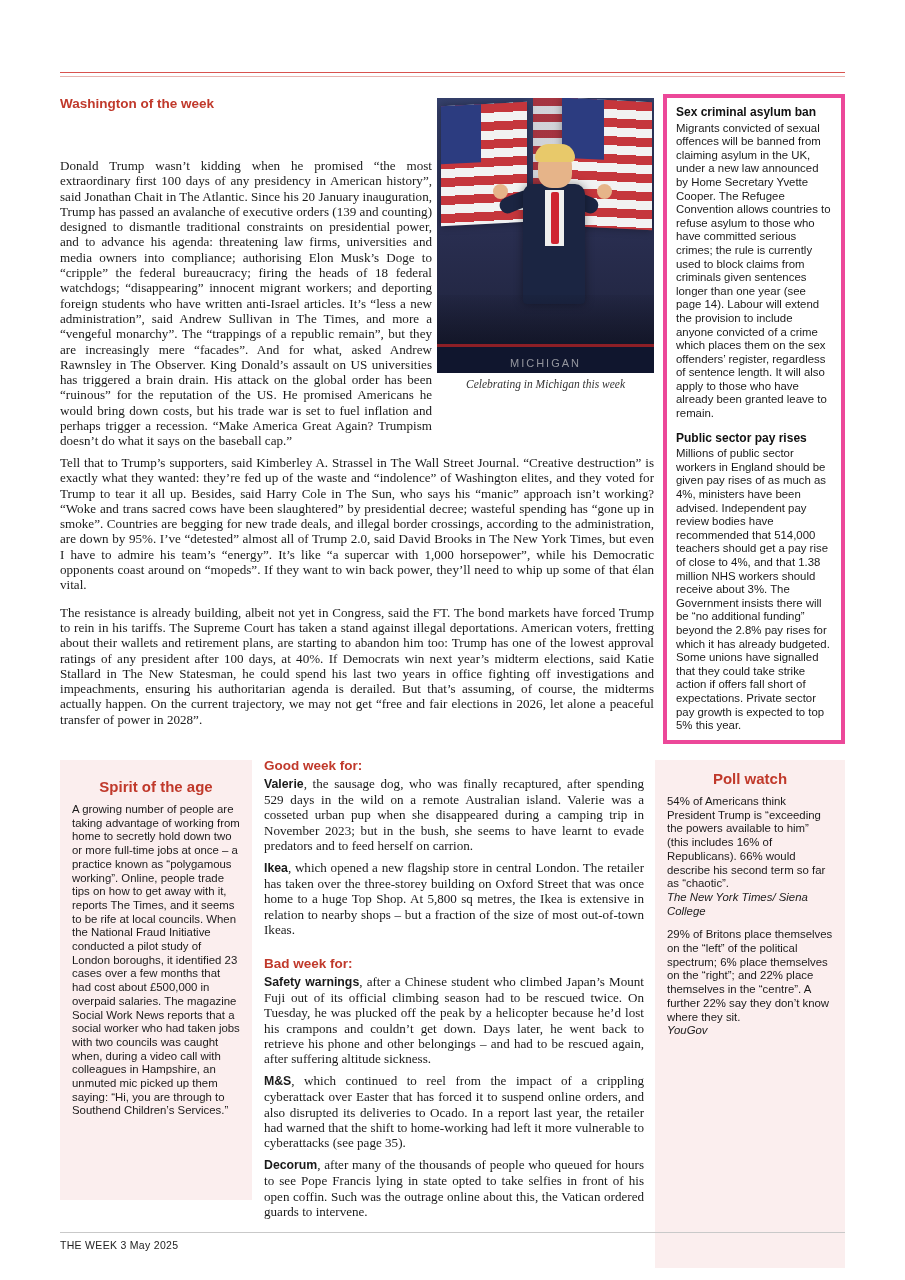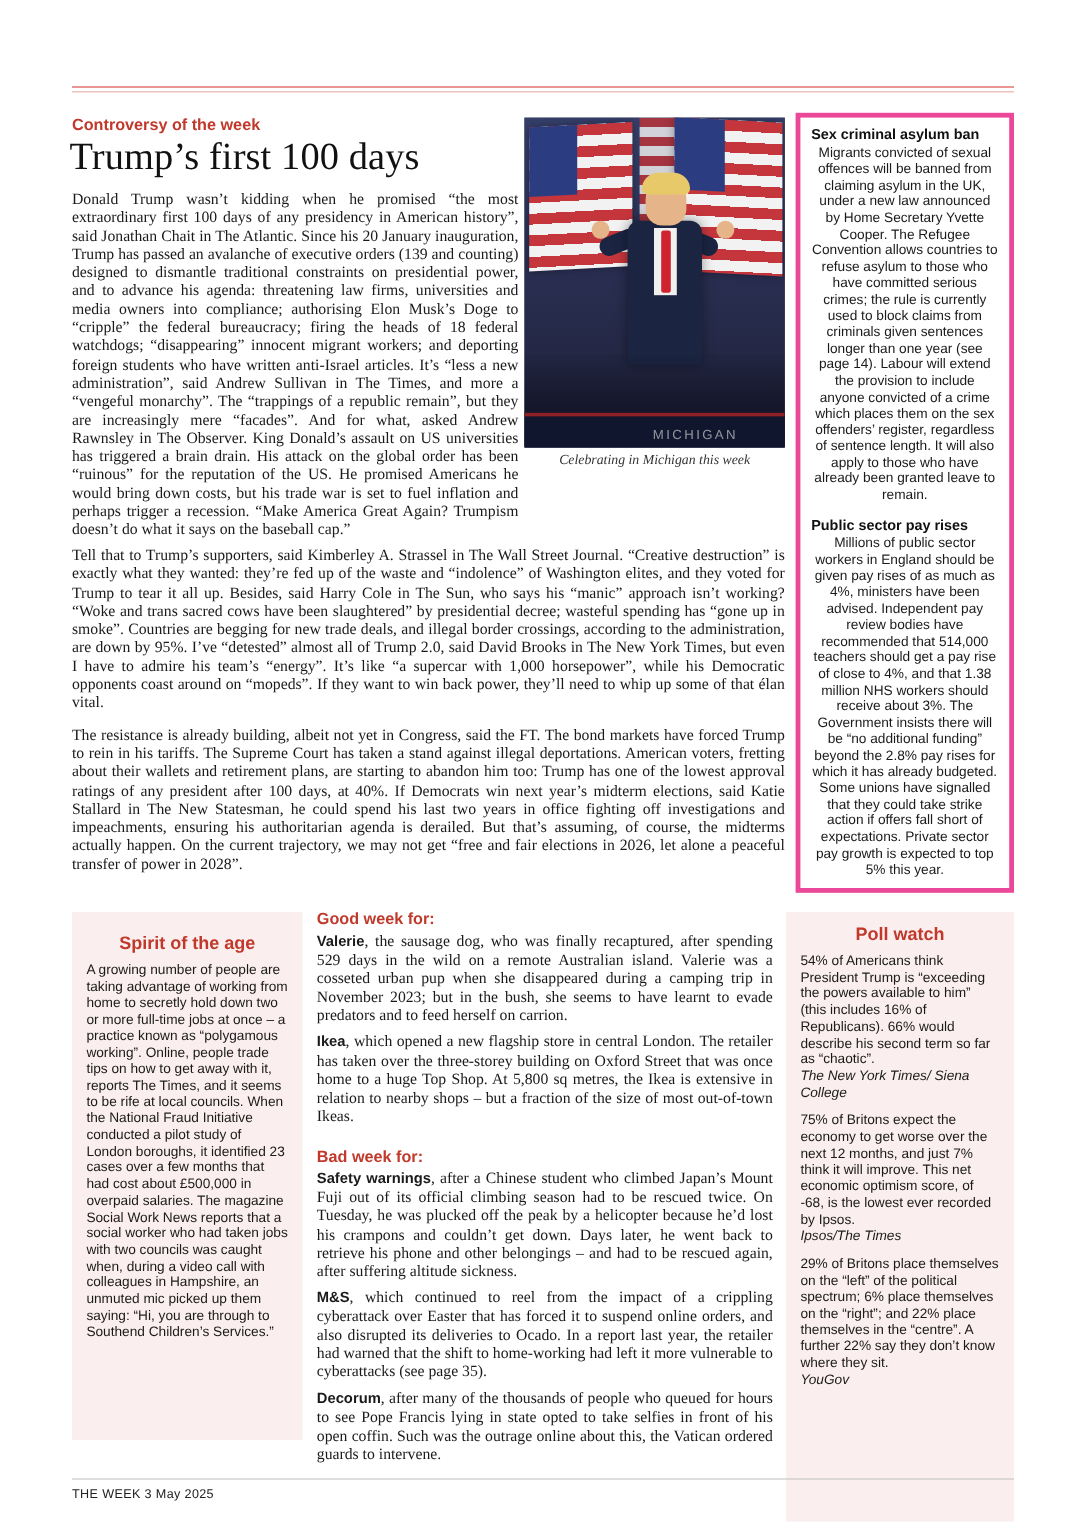--- a/index.html
+++ b/index.html
@@ -85,21 +85,21 @@
   .flagMid { position:absolute; left:96px; top:0px; width:34px; height:96px;
     background:repeating-linear-gradient(180deg,#b9333a 0px,#b9333a 8px,#ededed 8px,#ededed 16px);
     opacity:0.85;
   }
   .crowd { position:absolute; left:0; bottom:0; width:100%; height:78px;
     background:linear-gradient(180deg, rgba(20,22,40,0.1), rgba(12,14,28,0.95));
   }
   .stagefront { position:absolute; left:0; bottom:0; width:100%; height:26px;
     background:#10162e; border-top:3px solid #8d1f26;}
   .stagetext { position:absolute; left:0; bottom:4px; width:100%; text-align:center;
-    color:#d8d8d8; font-family:"Liberation Sans", sans-serif; font-size:11px; letter-spacing:2px; opacity:0.65;margin-left:34px;}
+    color:#d8d8d8; font-family:"Liberation Sans", sans-serif; font-size:11px; letter-spacing:2px; opacity:0.65;}
   .figure-body { position:absolute; left:86px; top:86px; width:62px; height:120px;
     background:#1b2542; border-radius:10px 10px 4px 4px; box-shadow:0 0 10px rgba(0,0,0,0.4);}
   .figure-shirt { position:absolute; left:108px; top:92px; width:19px; height:56px; background:#f0f0ee; }
   .figure-tie { position:absolute; left:114px; top:94px; width:8px; height:52px; background:#cf2430; border-radius:2px;}
   .figure-head { position:absolute; left:101px; top:52px; width:34px; height:38px;
     background:#e6b489; border-radius:16px 16px 14px 14px;}
   .figure-hair { position:absolute; left:98px; top:46px; width:40px; height:18px;
     background:#e8c96a; border-radius:18px 18px 6px 6px;}
   .figure-armL { position:absolute; left:62px; top:96px; width:34px; height:16px;
     background:#1b2542; border-radius:8px; transform:rotate(-22deg);}
@@ -113,21 +113,21 @@
   }
 
   
   .box-right {
     position:absolute; left:663px; top:94px; width:182px; height:650px;
     border:4px solid #ec4899; box-sizing:border-box; padding:8px 9px;
     font-family:"Liberation Sans", sans-serif;
     font-size:11.4px; line-height:13.6px; color:#1a1a1a;
   }
   .box-right h4 { margin:0 0 2px 0; font-size:12px; font-weight:bold; color:#111;}
-  .box-right p { margin:0;text-align:center; }
+  .box-right p { margin:0; }
   .box-right .gap { height:11px; }
 
   
   .panel-left {
     position:absolute; left:60px; top:760px; width:192px; height:440px;
     background:#fbeeee; box-sizing:border-box; padding:18px 12px;
   }
   .panel-left h3 {
     margin:0 0 8px 0; text-align:center;
     font-family:"Liberation Sans", sans-serif;
@@ -176,22 +176,21 @@
   }
 </style>
 </head>
 <body>
 
 <div class="page">
 
   <div class="rule-top"></div>
   <div class="rule-top2"></div>
 
-  <div class="kicker">Controversy of the week</div>
-  <h1 class="headline" style="margin:0;font-weight:normal;">Trump’s first 100 days</h1>
+  <div class="kicker">Washington of the week</div>
 
   <div class="body-col">
     <p>Donald Trump wasn’t kidding when he promised “the most extraordinary first 100 days of any presidency in American history”, said Jonathan Chait in The Atlantic. Since his 20 January inauguration, Trump has passed an avalanche of executive orders (139 and counting) designed to dismantle traditional constraints on presidential power, and to advance his agenda: threatening law firms, universities and media owners into compliance; authorising Elon Musk’s Doge to “cripple” the federal bureaucracy; firing the heads of 18 federal watchdogs; “disappearing” innocent migrant workers; and deporting foreign students who have written anti-Israel articles. It’s “less a new administration”, said Andrew Sullivan in The Times, and more a “vengeful monarchy”. The “trappings of a republic remain”, but they are increasingly mere “facades”. And for what, asked Andrew Rawnsley in The Observer. King Donald’s assault on US universities has triggered a brain drain. His attack on the global order has been “ruinous” for the reputation of the US. He promised Americans he would bring down costs, but his trade war is set to fuel inflation and perhaps trigger a recession. “Make America Great Again? Trumpism doesn’t do what it says on the baseball cap.”</p>
   </div>
 
   <div class="body-wide">
     <p>Tell that to Trump’s supporters, said Kimberley A. Strassel in The Wall Street Journal. “Creative destruction” is exactly what they wanted: they’re fed up of the waste and “indolence” of Washington elites, and they voted for Trump to tear it all up. Besides, said Harry Cole in The Sun, who says his “manic” approach isn’t working? “Woke and trans sacred cows have been slaughtered” by presidential decree; wasteful spending has “gone up in smoke”. Countries are begging for new trade deals, and illegal border crossings, according to the administration, are down by 95%. I’ve “detested” almost all of Trump 2.0, said David Brooks in The New York Times, but even I have to admire his team’s “energy”. It’s like “a supercar with 1,000 horsepower”, while his Democratic opponents coast around on “mopeds”. If they want to win back power, they’ll need to whip up some of that élan vital.</p>
     <p>The resistance is already building, albeit not yet in Congress, said the FT. The bond markets have forced Trump to rein in his tariffs. The Supreme Court has taken a stand against illegal deportations. American voters, fretting about their wallets and retirement plans, are starting to abandon him too: Trump has one of the lowest approval ratings of any president after 100 days, at 40%. If Democrats win next year’s midterm elections, said Katie Stallard in The New Statesman, he could spend his last two years in office fighting off investigations and impeachments, ensuring his authoritarian agenda is derailed. But that’s assuming, of course, the midterms actually happen. On the current trajectory, we may not get “free and fair elections in 2026, let alone a peaceful transfer of power in 2028”.</p>
   </div>
 
@@ -239,19 +238,18 @@
     <div class="spacer"></div>
     <h3>Bad week for:</h3>
     <p><span class="lead">Safety warnings</span><span>, after a Chinese student who climbed Japan’s Mount Fuji out of its official climbing season had to be rescued twice. On Tuesday, he was plucked off the peak by a helicopter because he’d lost his crampons and couldn’t get down. Days later, he went back to retrieve his phone and other belongings – and had to be rescued again, after suffering altitude sickness.</span></p>
     <p><span class="lead">M&amp;S</span><span>, which continued to reel from the impact of a crippling cyberattack over Easter that has forced it to suspend online orders, and also disrupted its deliveries to Ocado. In a report last year, the retailer had warned that the shift to home-working had left it more vulnerable to cyberattacks (see page 35).</span></p>
     <p><span class="lead">Decorum</span><span>, after many of the thousands of people who queued for hours to see Pope Francis lying in state opted to take selfies in front of his open coffin. Such was the outrage online about this, the Vatican ordered guards to intervene.</span></p>
   </div>
 
   <div class="panel-right">
     <h3>Poll watch</h3>
     <p><span>54% of Americans think President Trump is “exceeding the powers available to him” (this includes 16% of Republicans). 66% would describe his second term so far as “chaotic”.</span><br><span class="src">The New York Times/ Siena College</span></p>
-    <p><span>75% of Britons expect the economy to get worse over the next 12 months, and just 7% think it will improve. This net economic optimism score, of -68, is the lowest ever recorded by Ipsos.</span><br><span class="src">Ipsos/The Times</span></p>
     <p><span>29% of Britons place themselves on the “left” of the political spectrum; 6% place themselves on the “right”; and 22% place themselves in the “centre”. A further 22% say they don’t know where they sit.</span><br><span class="src">YouGov</span></p>
   </div>
 
   <div class="rule-bottom"></div>
   <div class="footer">THE WEEK  3 May 2025</div>
 </div>
 
 </body></html>

